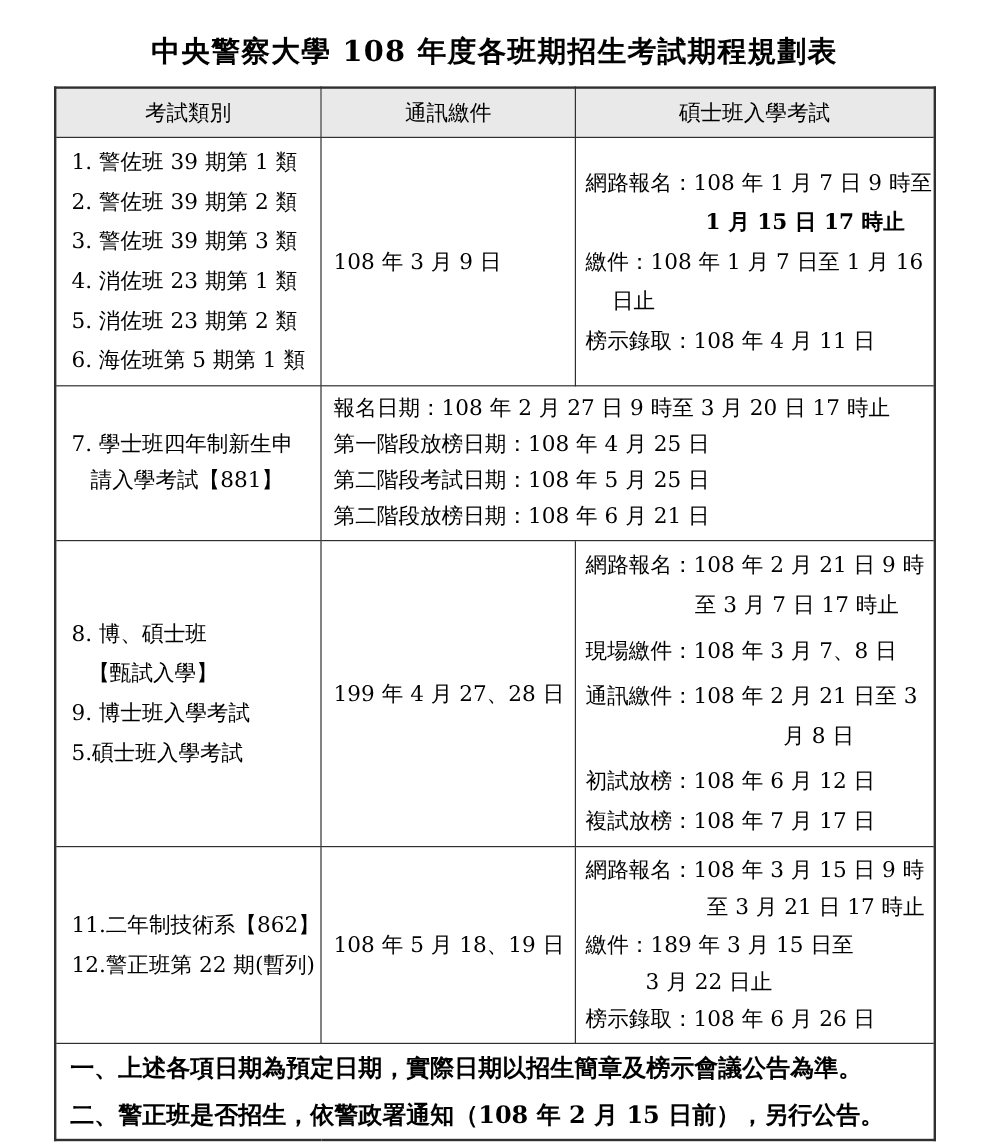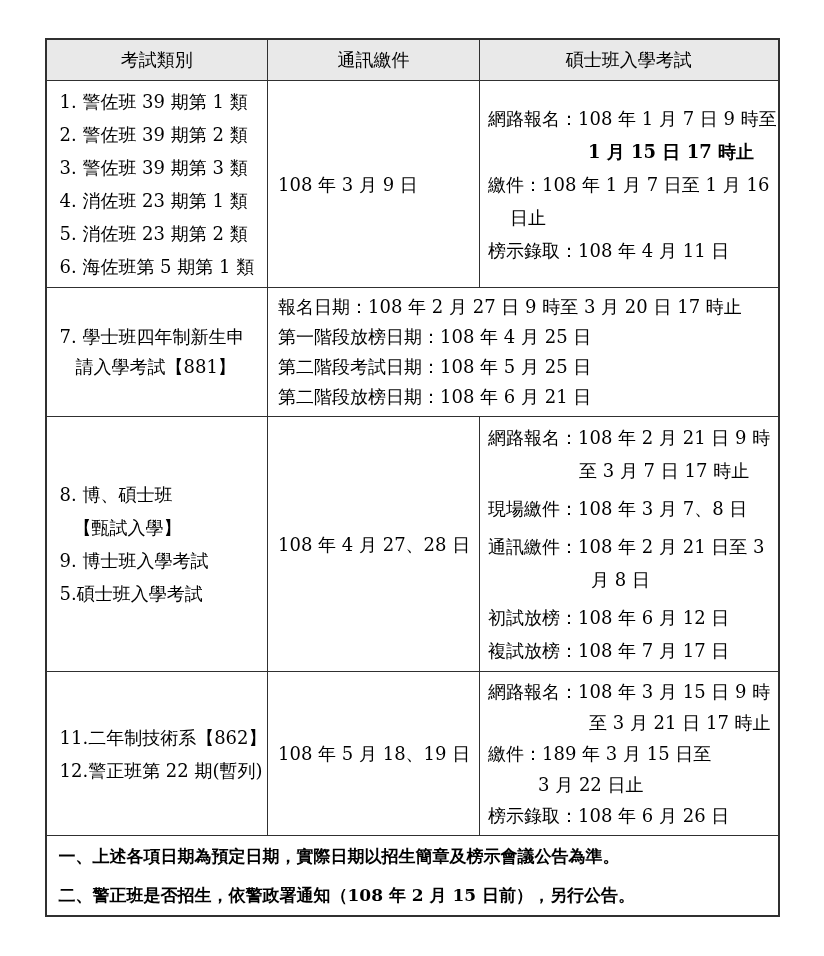--- a/index.html
+++ b/index.html
@@ -59,30 +59,31 @@
   .row-1 .line{line-height:33px;}
   .row-2 .line{line-height:30px;}
   .row-3 .line{line-height:33px;}
   .row-4 td[data-name="exam-category"] .line,
   .row-4 td[data-name="exam-date"] .line{line-height:33px;}
   .row-4 td[data-name="registration-dates"] .line{line-height:31px;}
   .row-3 td[data-name="registration-dates"] .line.gap{margin-top:5px;}
   tfoot td{height:79px;}
   .note-line{
     font-weight:bold;
-    font-size:17px;
+    font-size:20px;
     line-height:39px;
     padding-left:12px;
     white-space:nowrap;
   }
 </style>
 </head>
 <body>
 
 <div class="page" data-name="document-page">
+  <div class="doc-title" data-name="page-title">中央警察大學 108 年度各班期招生考試期程規劃表</div>
 
   <table class="schedule" data-name="exam-schedule-table">
     <colgroup>
       <col class="c1">
         <col class="c2">
         <col class="c3">
     </colgroup>
     <thead data-name="table-header">
       <tr data-name="header-row">
         <th data-name="header-exam-category">考試類別</th>
@@ -138,30 +139,30 @@
           <td data-name="exam-category">
             <div class="cell-inner">
               <div class="line" data-name="cell-line">8. 博、碩士班</div>
               <div class="line" data-name="cell-line" style="padding-left: 14px;">【甄試入學】</div>
               <div class="line" data-name="cell-line">9. 博士班入學考試</div>
               <div class="line" data-name="cell-line">5.碩士班入學考試</div>
             </div>
           </td>
           <td data-name="exam-date">
             <div class="cell-inner">
-              <div class="line" data-name="cell-line">108 年 4 月 27、28 日</div>
+              <div class="line" data-name="cell-line">199 年 4 月 27、28 日</div>
             </div>
           </td>
           <td data-name="registration-dates">
             <div class="cell-inner">
               <div class="line" data-name="cell-line">網路報名：108 年 2 月 21 日 9 時</div>
               <div class="line" data-name="cell-line" style="padding-left: 91px;">至 3 月 7 日 17 時止</div>
               <div class="line gap" data-name="cell-line">現場繳件：108 年 3 月 7、8 日</div>
               <div class="line gap" data-name="cell-line">通訊繳件：108 年 2 月 21 日至 3</div>
-              <div class="line" data-name="cell-line" style="padding-left: 103px;">月 8 日</div>
+              <div class="line" data-name="cell-line" style="padding-left: 103px; text-align: center;">月 8 日</div>
               <div class="line gap" data-name="cell-line">初試放榜：108 年 6 月 12 日</div>
               <div class="line" data-name="cell-line">複試放榜：108 年 7 月 17 日</div>
             </div>
           </td>
         </tr>
         <tr class="row-4" data-name="table-row">
           <td data-name="exam-category">
             <div class="cell-inner">
               <div class="line" data-name="cell-line">11.二年制技術系【862】</div>
               <div class="line" data-name="cell-line">12.警正班第 22 期(暫列)</div>

